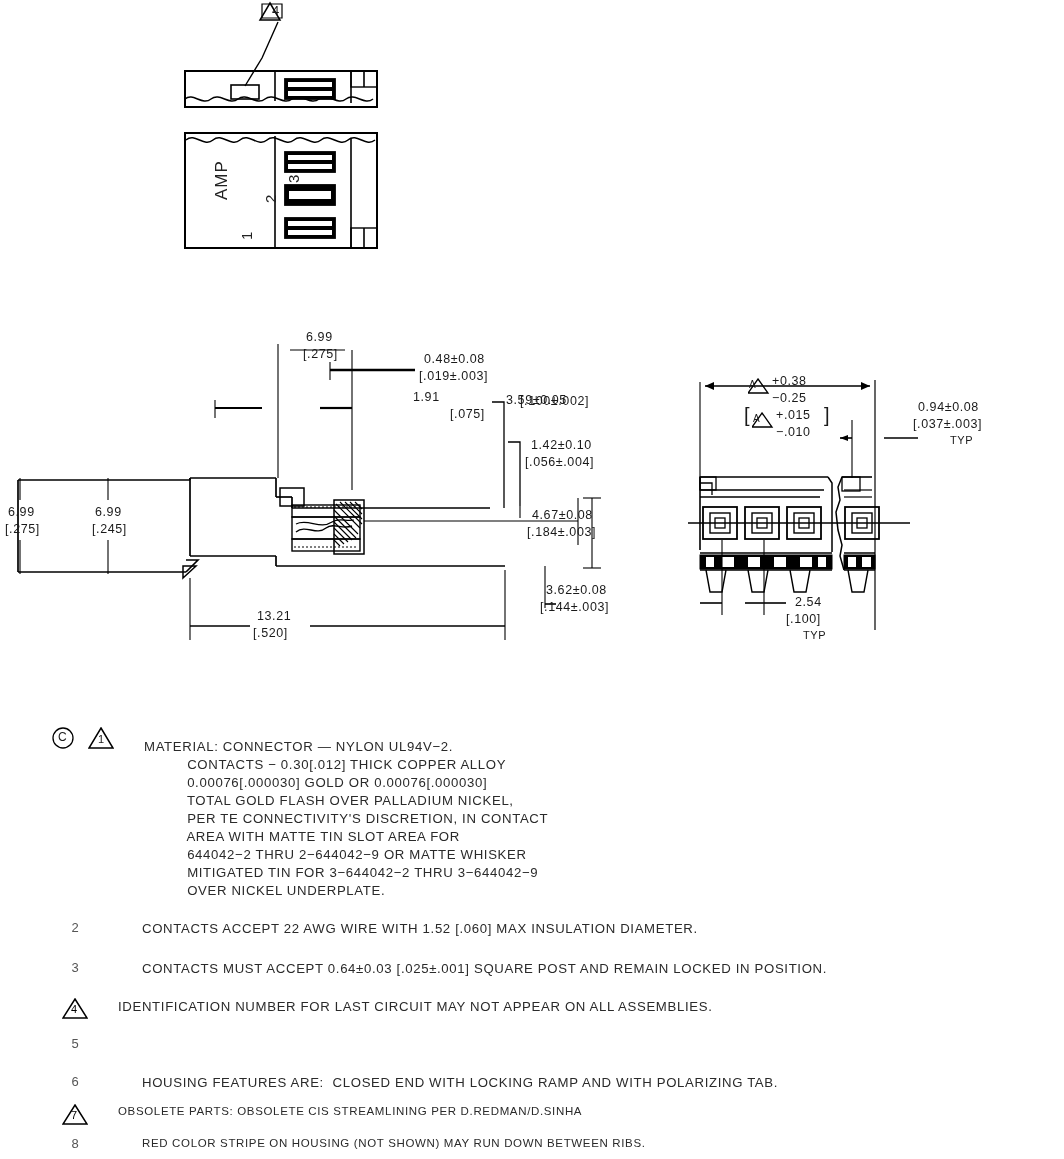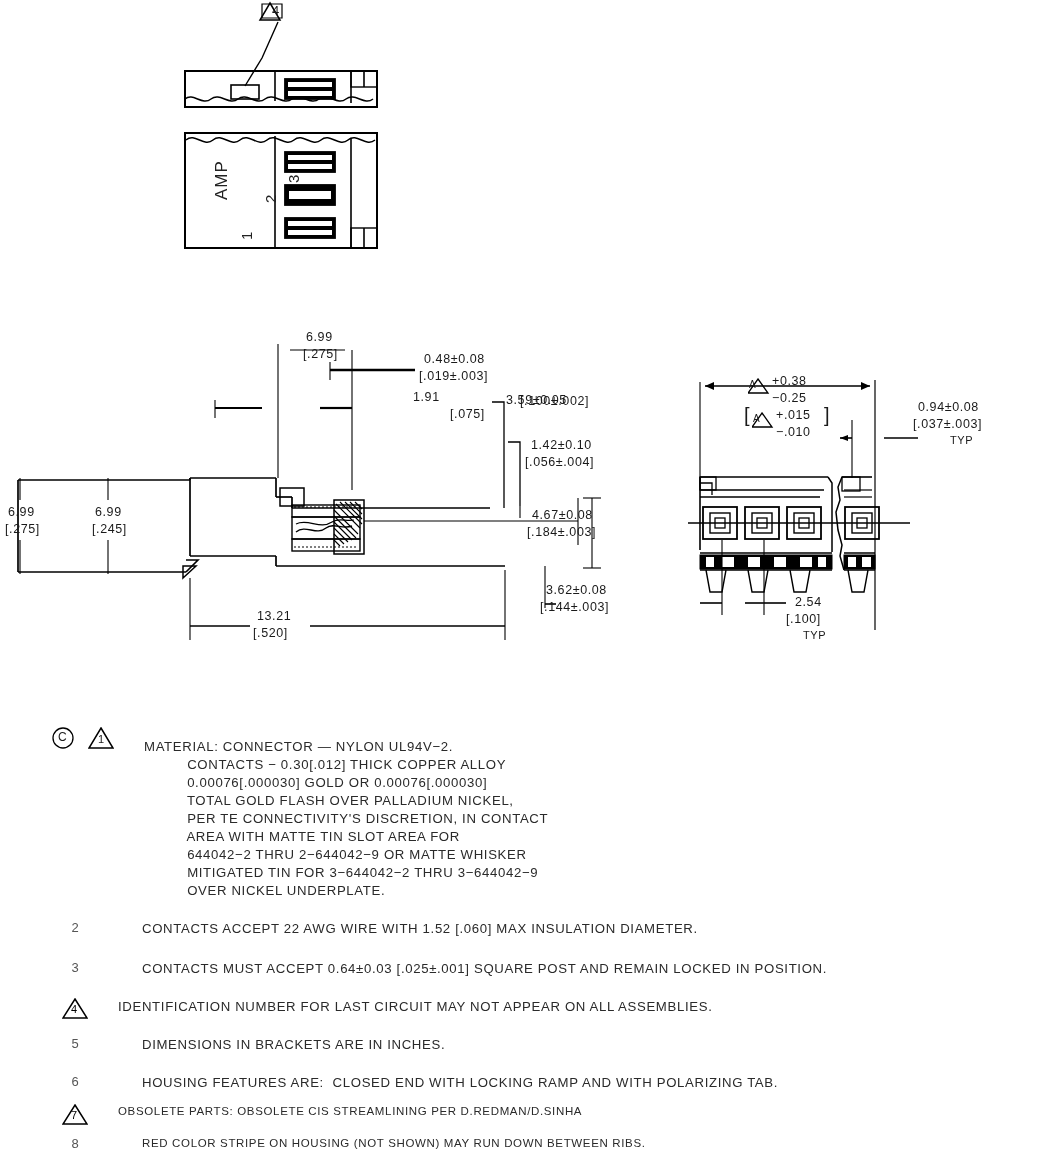--- a/index.html
+++ b/index.html
@@ -406,21 +406,20 @@
         <svg width="26" height="21">
             <path d="M13 1 L25 20 L1 20 Z" fill="none" stroke="#000" stroke-width="1.5"></path>
           </svg>
         <div style="position:absolute; left:9px; top:5px; font-size:11px;">4</div>
       </div>
       <div class="note-body" style="margin-left:32px;">IDENTIFICATION NUMBER FOR LAST CIRCUIT MAY NOT APPEAR ON ALL ASSEMBLIES.</div>
     </div>
 
     <div class="note-row" style="left:62px; top:1036px;">
       <div class="note-num">5</div>
-      <div class="note-body" style="margin-left:54px;">DIMENSIONS IN BRACKETS ARE IN INCHES.</div>
     </div>
 
     <div class="note-row" style="left:62px; top:1074px;">
       <div class="note-num">6</div>
       <div class="note-body" style="margin-left:54px;">HOUSING FEATURES ARE:  CLOSED END WITH LOCKING RAMP AND WITH POLARIZING TAB.</div>
     </div>
 
     <div class="note-row" style="left:62px; top:1104px;">
       <div class="tri">
         <svg width="26" height="21">

